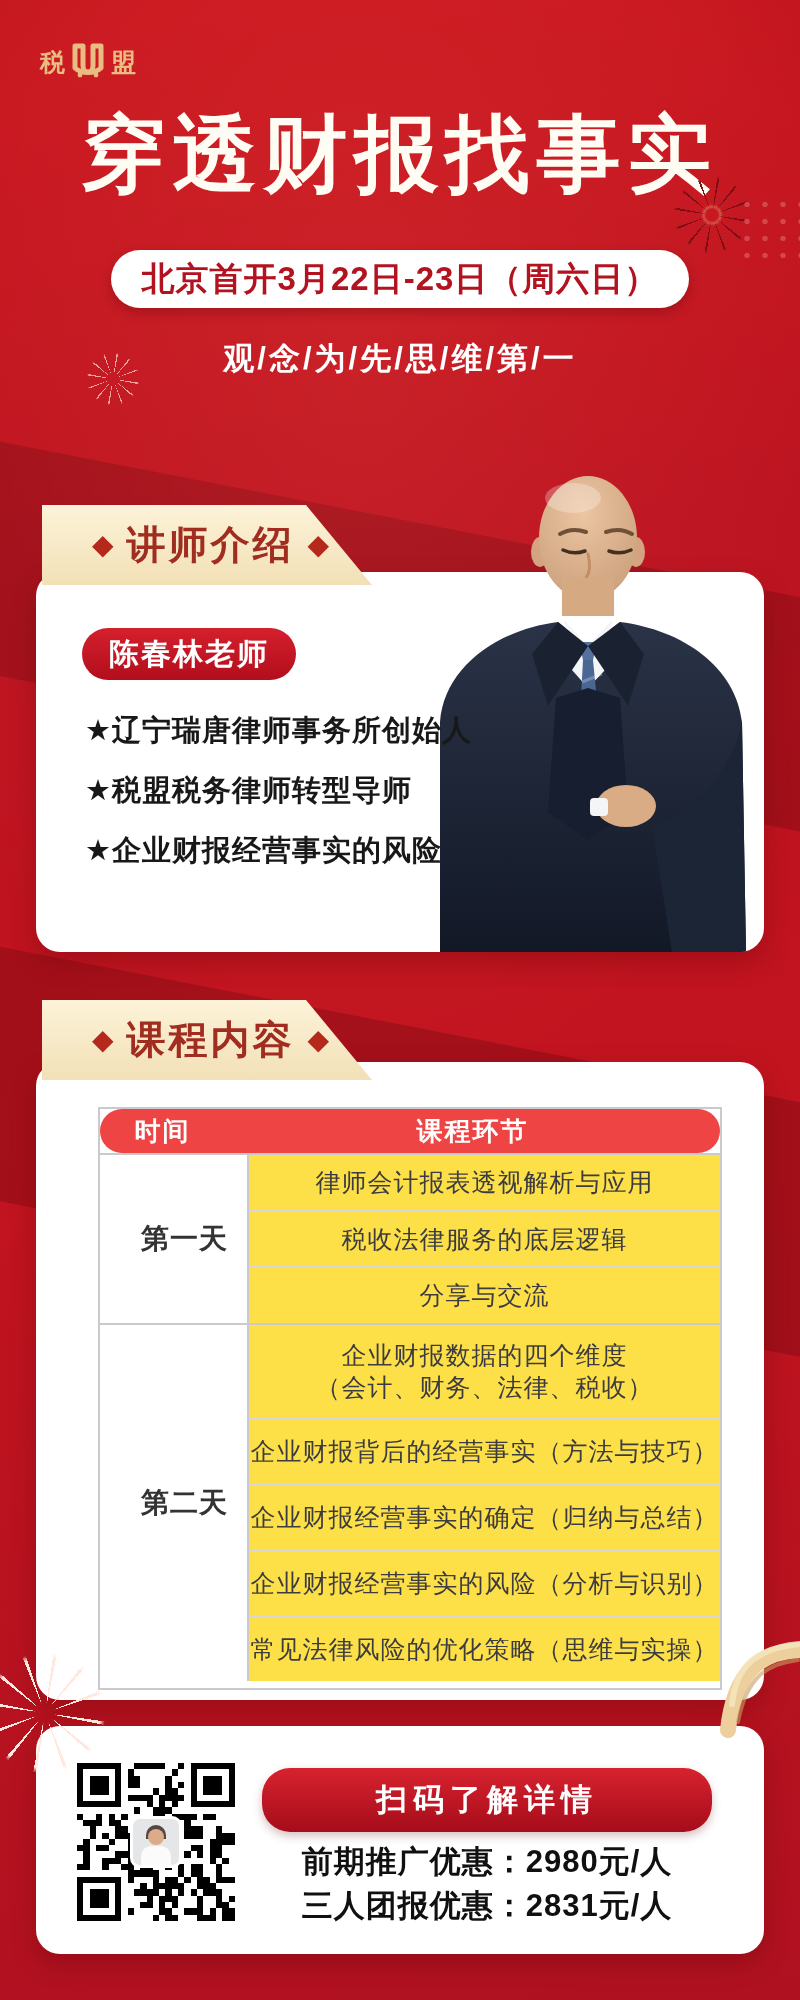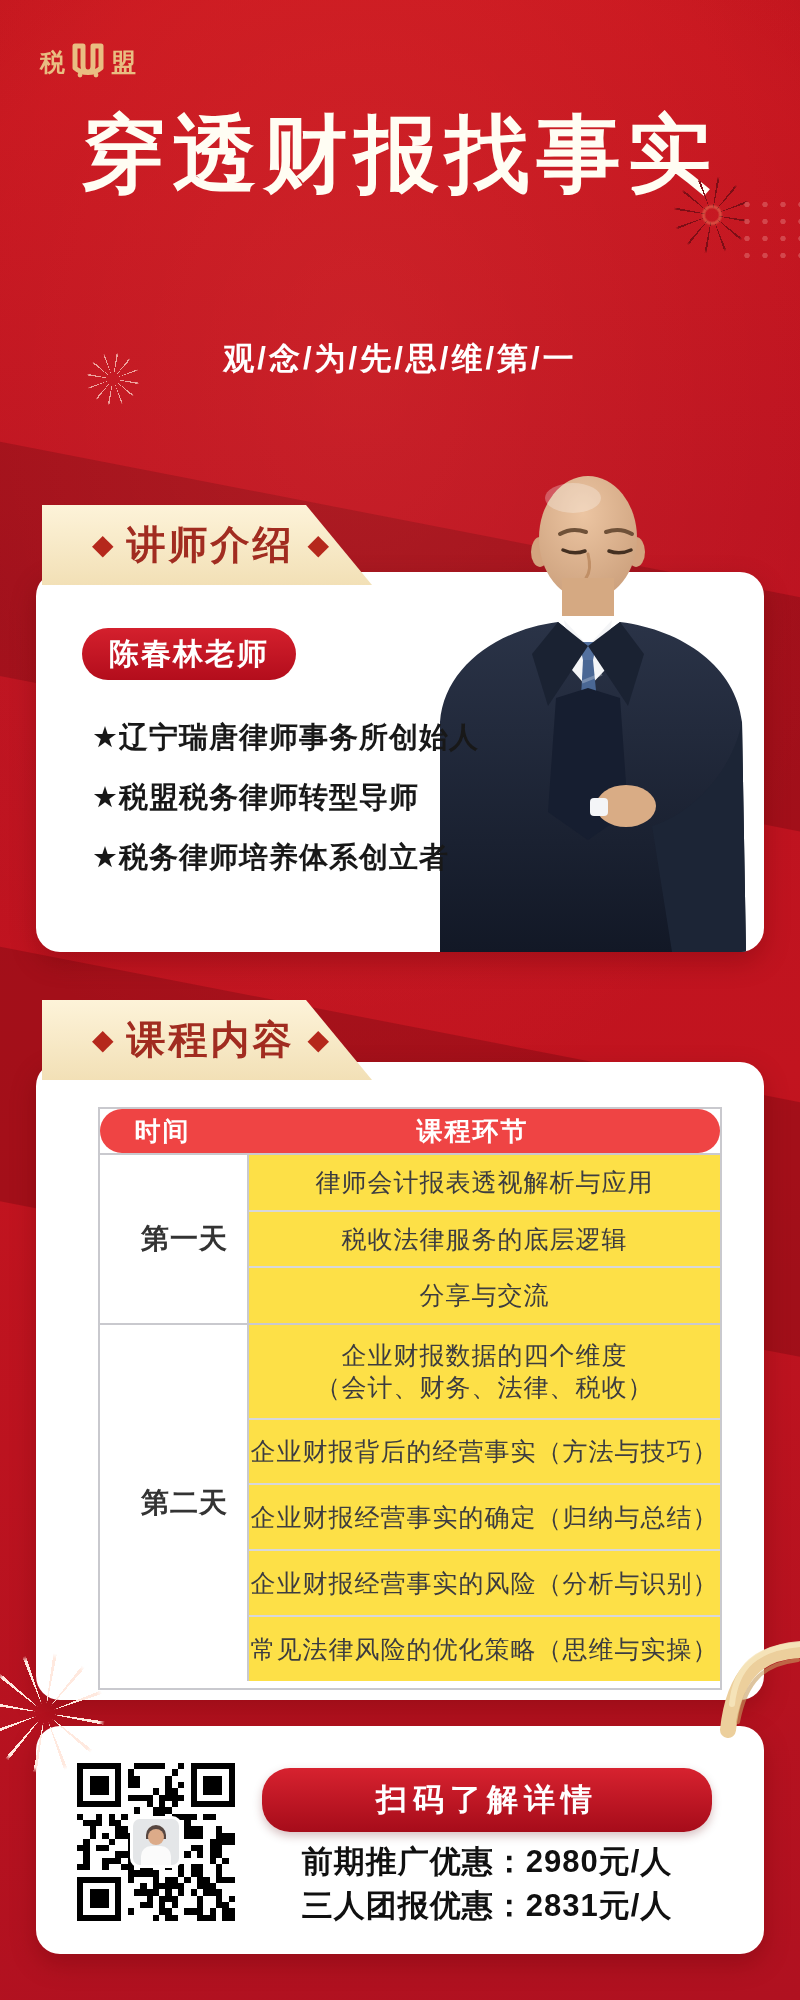--- a/index.html
+++ b/index.html
@@ -80,21 +80,21 @@
   .ribbon .dia{color:#b5281c;font-size:28px;line-height:1;}
   .ribbon-label{color:#a12c20;font-size:39px;font-weight:800;letter-spacing:3px;}
 
   
   .name-pill{
     position:absolute;left:82px;top:628px;width:214px;height:52px;border-radius:26px;z-index:3;
     background:linear-gradient(180deg,#d4202d,#b30d1c);
     display:flex;align-items:center;justify-content:center;
     color:#ffffff;font-size:30px;font-weight:800;letter-spacing:2px;
   }
-  .credentials{position:absolute;left:80px;top:696px;margin:12px;padding:0;list-style:none;z-index:3;}
+  .credentials{position:absolute;left:80px;top:696px;margin:5px;padding:0;list-style:none;z-index:3;}
   .credentials li{
     height:60px;display:flex;align-items:center;
     color:#181818;font-size:29px;font-weight:600;letter-spacing:1px;white-space:nowrap;
   }
   .photo-wrap{
     position:absolute;left:430px;top:472px;width:334px;height:480px;z-index:2;
     border-bottom-right-radius:24px;overflow:hidden;pointer-events:none;
   }
 
   
@@ -159,20 +159,21 @@
     <span class="logo-char">税</span>
     <svg class="logo-emblem" viewBox="0 0 38 40">
       <path d="M6 4 h8 v20 a5 6 0 0 0 10 0 V4 h8 v22 a17 13 0 0 1 -26 0 Z" fill="none" stroke="#e9bd82" stroke-width="5" stroke-linejoin="round"></path>
       <circle cx="11" cy="33" r="2.4" fill="#e9bd82"></circle>
       <circle cx="27" cy="33" r="2.4" fill="#e9bd82"></circle>
     </svg>
     <span class="logo-char">盟</span>
   </div>
 
   <h1 class="title">穿透财报找事实</h1>
+  <div class="date-pill">北京首开3月22日-23日（周六日）</div>
   <div class="slogan">观/念/为/先/思/维/第/一</div>
 
   <div class="burst burst-tr"></div>
   <div class="dot-grid"></div>
   <div class="burst burst-left"></div>
 
   <section class="card lecturer-card"></section>
 
   <div class="photo-wrap">
     <svg viewBox="0 0 334 480" width="334" height="480">
@@ -225,21 +226,21 @@
   <div class="ribbon ribbon-lecturer">
     <span class="dia">◆</span>
     <span class="ribbon-label">讲师介绍</span>
     <span class="dia">◆</span>
   </div>
 
   <div class="name-pill">陈春林老师</div>
   <ul class="credentials" id="credentials">
       <li>★辽宁瑞唐律师事务所创始人</li>
       <li>★税盟税务律师转型导师</li>
-      <li>★税务律师培养体系创立者</li>
+      <li>★企业财报经营事实的风险</li>
     </ul>
 
   <section class="card course-card"></section>
 
   <div class="ribbon ribbon-course">
     <span class="dia">◆</span>
     <span class="ribbon-label">课程内容</span>
     <span class="dia">◆</span>
   </div>
 

